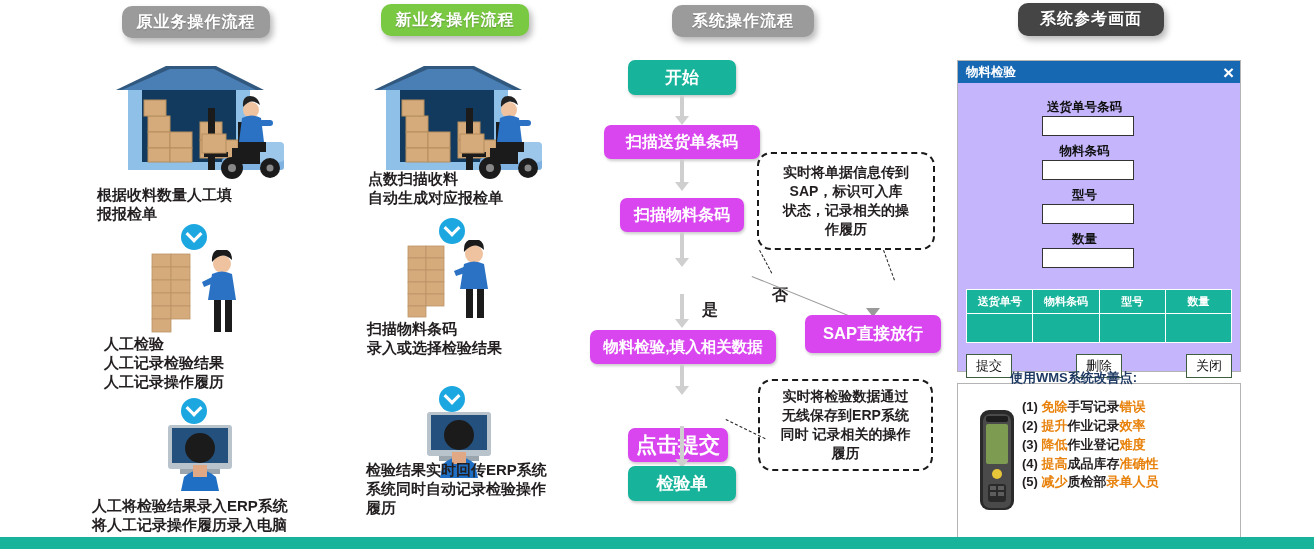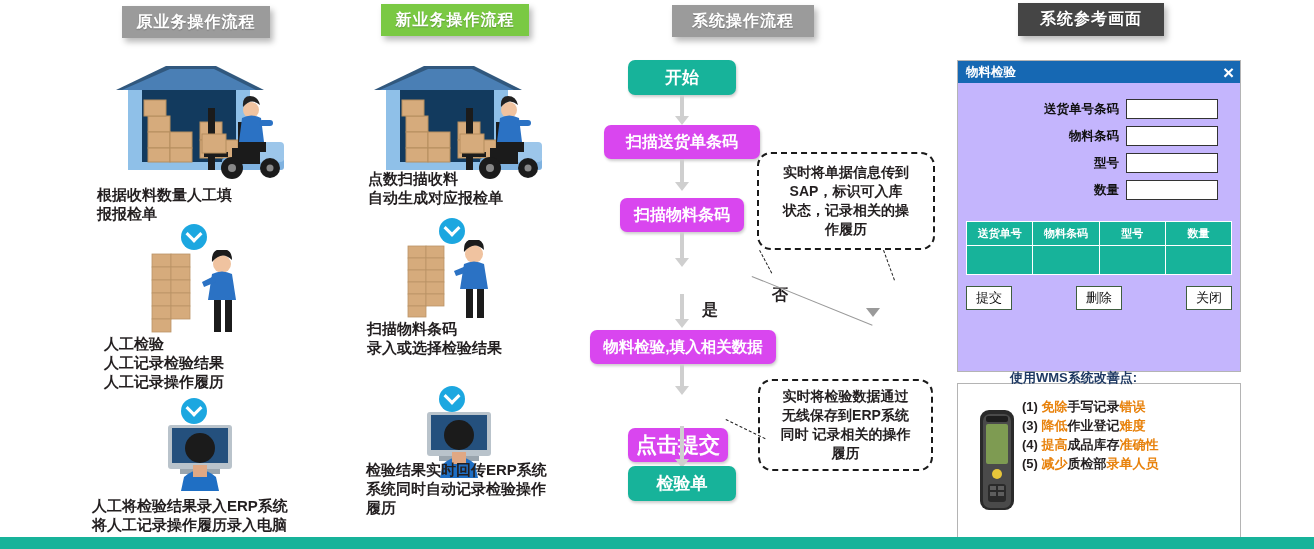--- a/index.html
+++ b/index.html
@@ -9,21 +9,21 @@
     font-family:"Liberation Sans","DejaVu Sans",sans-serif;
     overflow:hidden;
     position:relative;
   }
   .stage{position:absolute;left:0;top:0;width:1314px;height:549px;}
   .abs{position:absolute;}
 
   
   .pill{
     position:absolute;
-    border-radius:0;
+    border-radius:10px;
     color:#ffffff;
     font-weight:bold;
     display:flex;align-items:center;justify-content:center;
     letter-spacing:1px;
     box-shadow:3px 4px 6px rgba(0,0,0,0.28);
     text-shadow:0 1px 1px rgba(0,0,0,0.25);
     font-family:Liberation Mono, monospace;
   }
   .pill-grey{background:#9b9b9b;}
   .pill-green{background:#7ac943;}
@@ -69,21 +69,21 @@
   .leader{position:absolute;height:0;border-top:1.5px dashed #222;transform-origin:0 0;}
   .leader-solid{position:absolute;height:0;border-top:1px solid #9a9a9a;transform-origin:0 0;}
   .flabel{position:absolute;color:#231f20;font-weight:bold;}
 
   
   .dlg{position:absolute;background:#c4b5fd;border:1px solid #b4b4b4;box-sizing:border-box;}
   .dlg-title{height:22px;background:#1668b3;color:#fff;font-weight:bold;
              display:flex;align-items:center;justify-content:space-between;
              padding:0 6px 0 8px;box-sizing:border-box;font-size:12.5px;}
   .dlg-close{color:#fff;font-weight:bold;font-size:19px;line-height:19px;cursor:pointer;}
-  .frm-row{display:flex;align-items:center;justify-content:flex-end;margin-bottom:7px;}
+  .frm-row{display:flex;align-items:center;justify-content:flex-end;margin-bottom:7px;flex-direction:column;}
   .frm-lbl{font-size:12.5px;font-weight:bold;color:#111;margin-right:7px;}
   .frm-inp{width:92px;height:20px;border:1px solid #333;background:#fff;box-sizing:border-box;}
   .tbl{width:100%;border-collapse:collapse;table-layout:fixed;}
   .tbl th{background:#17b39a;color:#fff;font-weight:bold;font-size:11px;
           border:1px solid #ffffff;height:21px;text-align:center;}
   .tbl td{background:#17b39a;border:1px solid #ffffff;height:26px;}
   .btnrow{display:flex;justify-content:space-between;gap:22px;margin-top:11px;}
   .dbtn{border:1px solid #3f5e3f;background:#fff;color:#111;font-size:13px;
         font-weight:normal;padding:2px 9px;cursor:pointer;}
 
@@ -298,20 +298,21 @@
   <div class="flabel" style="left:772px;top:285px;font-size:16px;">否</div>
 
   <div class="farrow" style="left:680px;top:294px;height:26px;"></div>
   <div class="farrowhead" style="left:675px;top:319px;"></div>
 
   <div class="leader-solid" style="left:752px;top:276px;width:130px;transform:rotate(22deg);"></div>
   <div class="farrowhead" style="left:866px;top:308px;border-top-color:#9a9a9a;"></div>
 
   <div class="fbox blue" style="left:590px;top:330px;width:186px;height:34px;font-size:15.5px;">物料检验,填入相关数据</div>
 
+  <div class="fbox blue" style="left:805px;top:315px;width:136px;height:38px;font-size:16.5px;">SAP直接放行</div>
 
   <div class="farrow" style="left:680px;top:364px;height:23px;"></div>
   <div class="farrowhead" style="left:675px;top:386px;"></div>
 
   <div class="fbox blue" style="left:628px;top:392px;width:100px;height:34px;font-size:21px;margin-top:36px;">点击提交</div>
 
   <div class="farrow" style="left:680px;top:426px;height:34px;"></div>
   <div class="farrowhead" style="left:675px;top:459px;"></div>
 
   <div class="fbox teal" style="left:628px;top:466px;width:108px;height:35px;font-size:17px;">检验单</div>
@@ -397,20 +398,24 @@
       <rect x="16" y="84" width="6" height="4" fill="#5d5d5d"></rect>
         <rect x="24" y="84" width="6" height="4" fill="#5d5d5d"></rect>
     </svg>
 
     <div class="abs" style="left:64px;top:14px;width:215px;">
       <div class="ben-li">
         <span>(1)</span>
         <span class="or">免除</span><span>手写记录</span><span class="or">错误</span>
       </div>
       <div class="ben-li">
+        <span>(2)</span>
+        <span class="or">提升</span><span>作业记录</span><span class="or">效率</span>
+      </div>
+      <div class="ben-li">
         <span>(3)</span>
         <span class="or">降低</span><span>作业登记</span><span class="or">难度</span>
       </div>
       <div class="ben-li">
         <span>(4)</span>
         <span class="or">提高</span><span>成品库存</span><span class="or">准确性</span>
       </div>
       <div class="ben-li">
         <span>(5)</span>
         <span class="or">减少</span><span>质检部</span><span class="or">录单人员</span>

